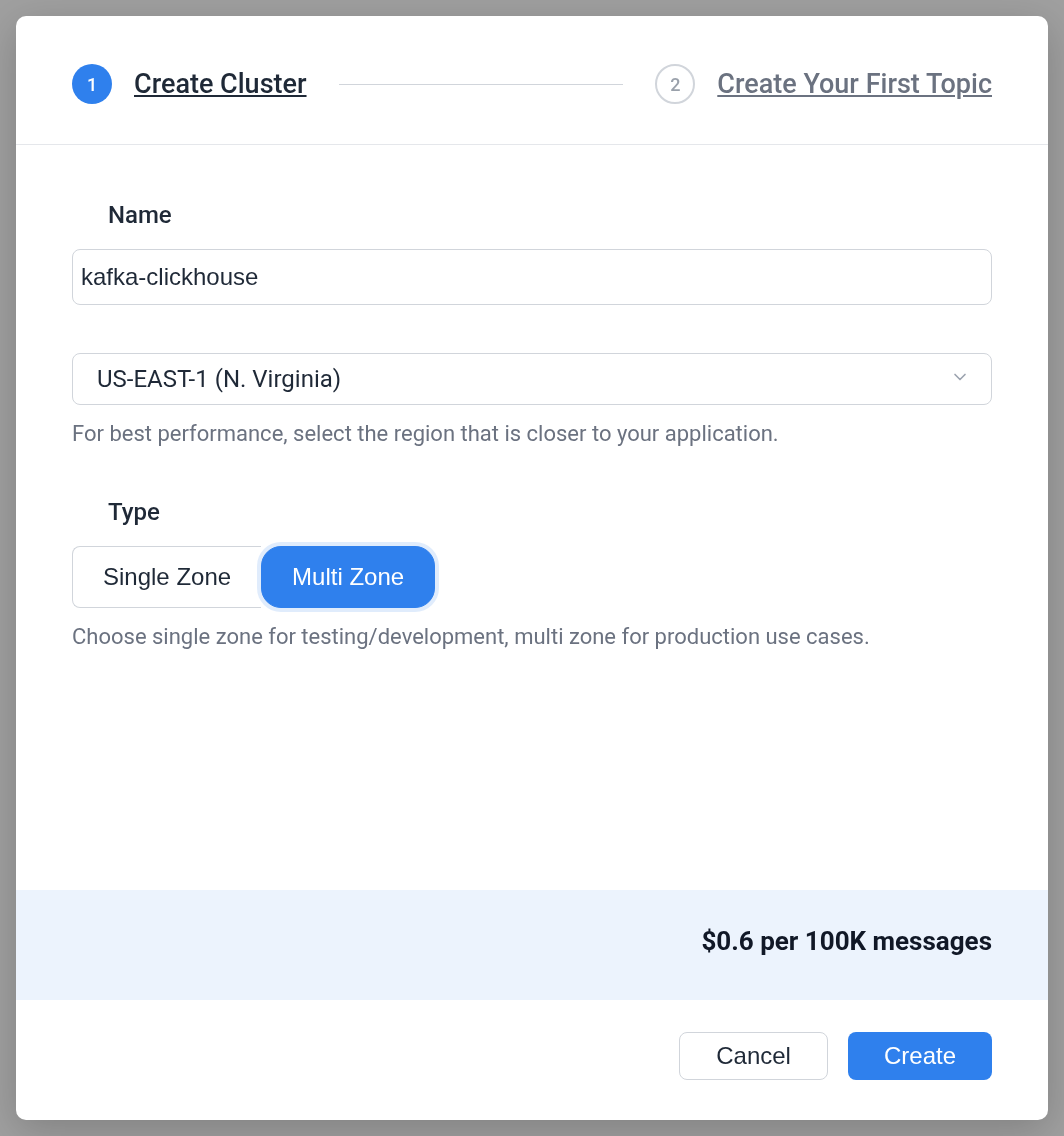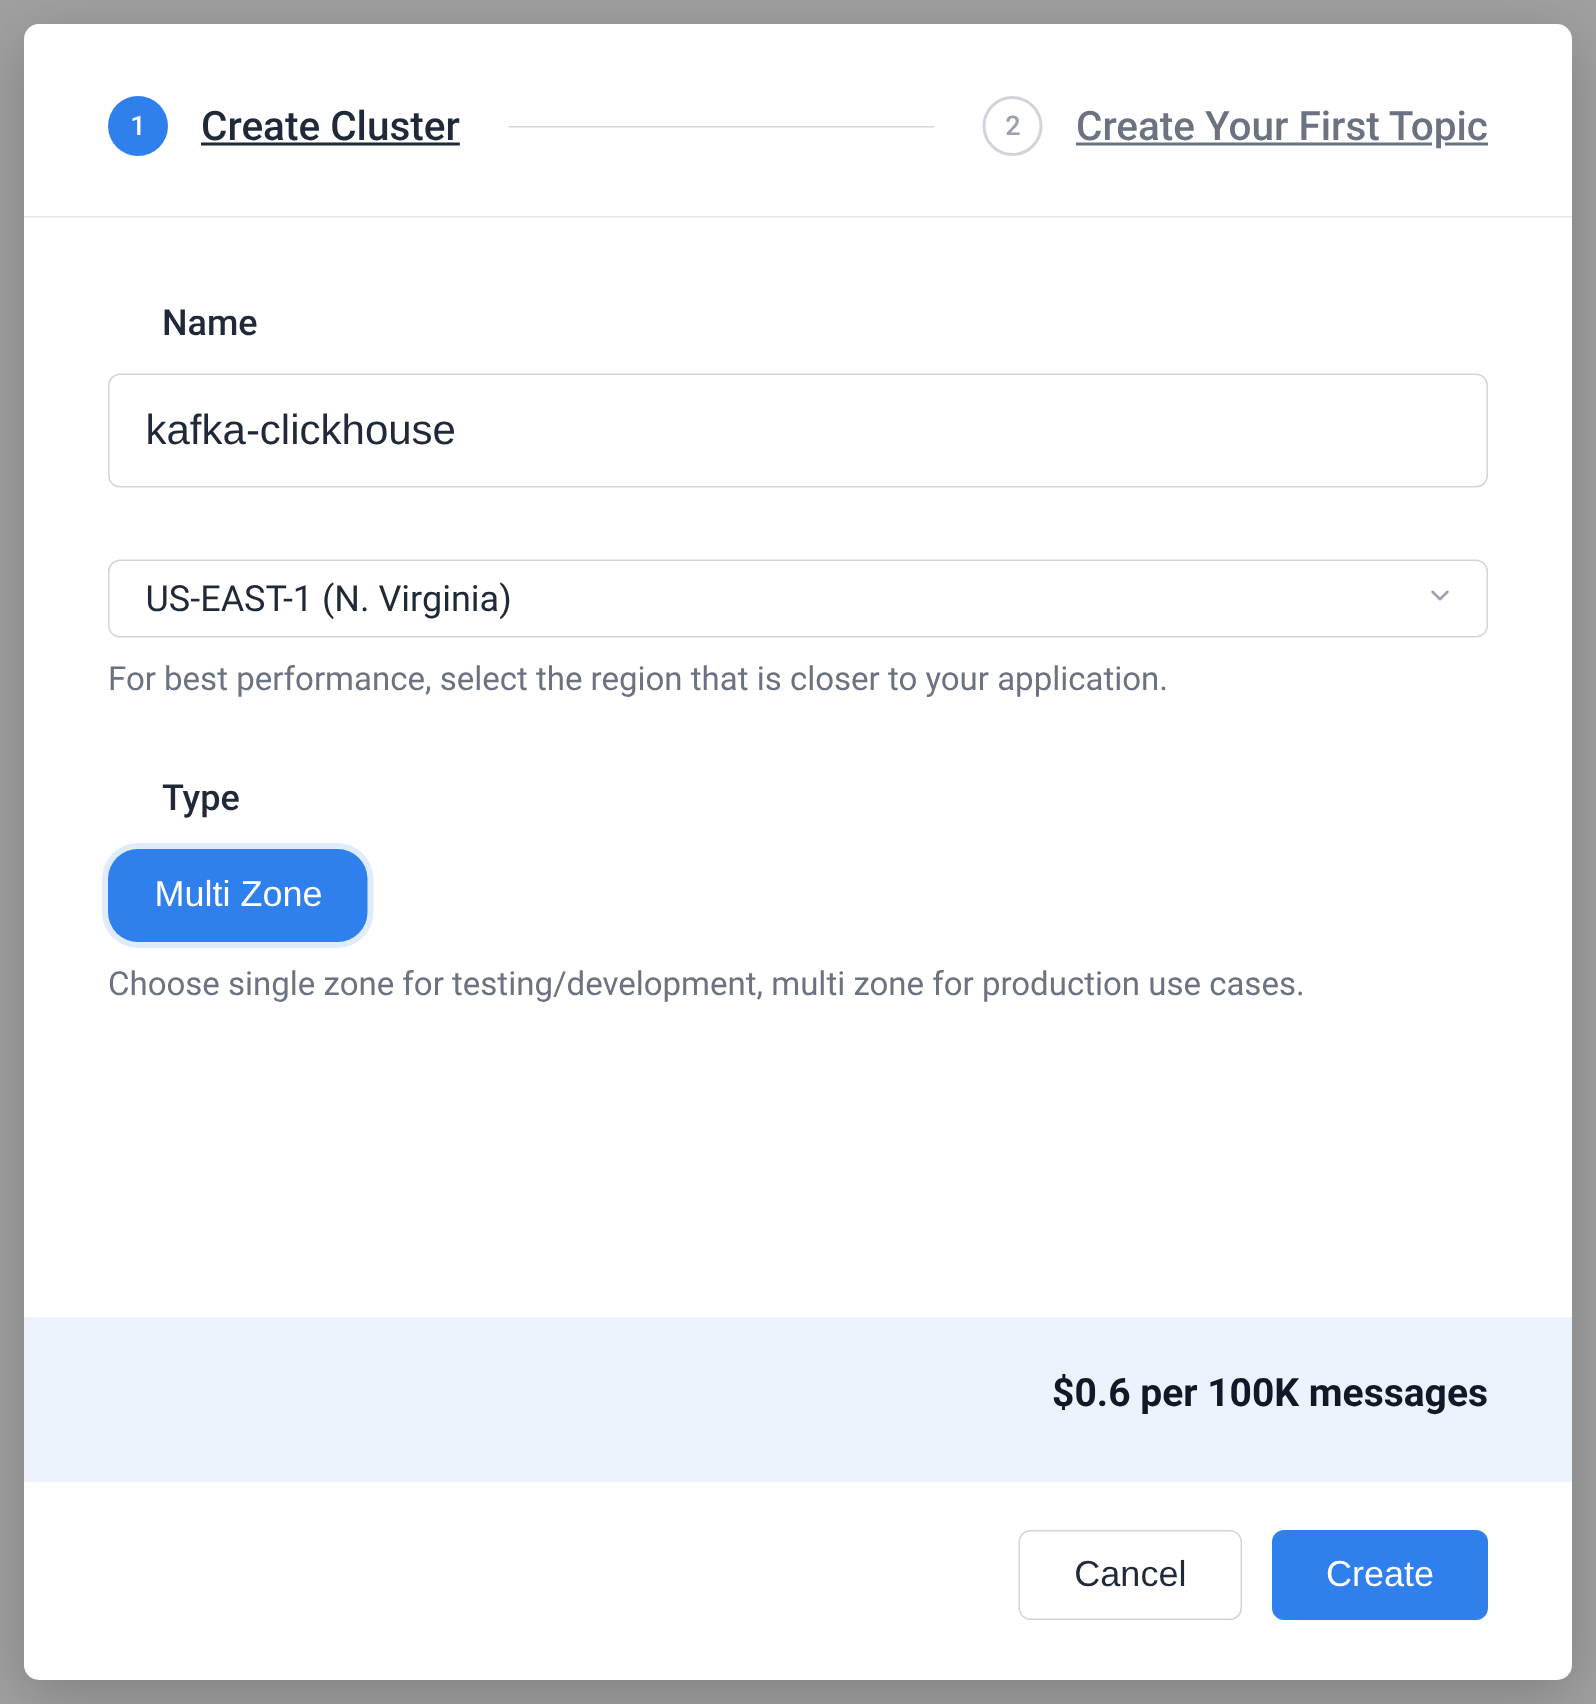--- a/index.html
+++ b/index.html
@@ -85,25 +85,25 @@
     .field-label {
       font-size: 24px;
       font-weight: 500;
       color: #1f2937;
       margin-bottom: 20px;
       display: block;
       margin-left: 36px;
     }
     .text-input {
       width: 100%;
-      height: 76px;
-      border: 1px solid #d1d5db;
-      border-radius: 8px;
-      padding: 0 24px;
-      font-size: 28px;
+      height: 56px;
+      border: 1px solid #d1d5db;
+      border-radius: 8px;
+      padding: 0 8px;
+      font-size: 24px;
       color: #1f2937;
       background: #ffffff;
       outline: none;
     }
     .select-wrap {
       position: relative;
       width: 100%;
     }
     .select-input {
       width: 100%;
@@ -180,21 +180,21 @@
       font-size: 24px;
       color: #6b7280;
     }
     .footer {
       display: flex;
       justify-content: flex-end;
       gap: 20px;
       padding: 32px 56px 40px 56px;
     }
     .btn {
-      height: 60px;
+      height: 48px;
       padding: 0 36px;
       border-radius: 8px;
       font-size: 24px;
       cursor: pointer;
       border: none;
       font-weight: 400;
     }
     .btn-secondary {
       background: #ffffff;
       color: #1f2937;
@@ -239,20 +239,21 @@
               <polyline points="6 9 12 15 18 9"></polyline>
             </svg>
         </span>
       </div>
       <div class="helper">For best performance, select the region that is closer to your application.</div>
     </div>
 
     <div class="field" style="margin-bottom:0">
       <label class="field-label">Type</label>
       <div class="toggle-group">
+        <button class="toggle-btn">Single Zone</button>
         <button class="toggle-btn active">Multi Zone</button>
       </div>
       <div class="helper">Choose single zone for testing/development, multi zone for production use cases.</div>
     </div>
 
   </div>
 
   <div class="pricing">
     <div class="price-main">$0.6 per 100K messages</div>
   </div>

